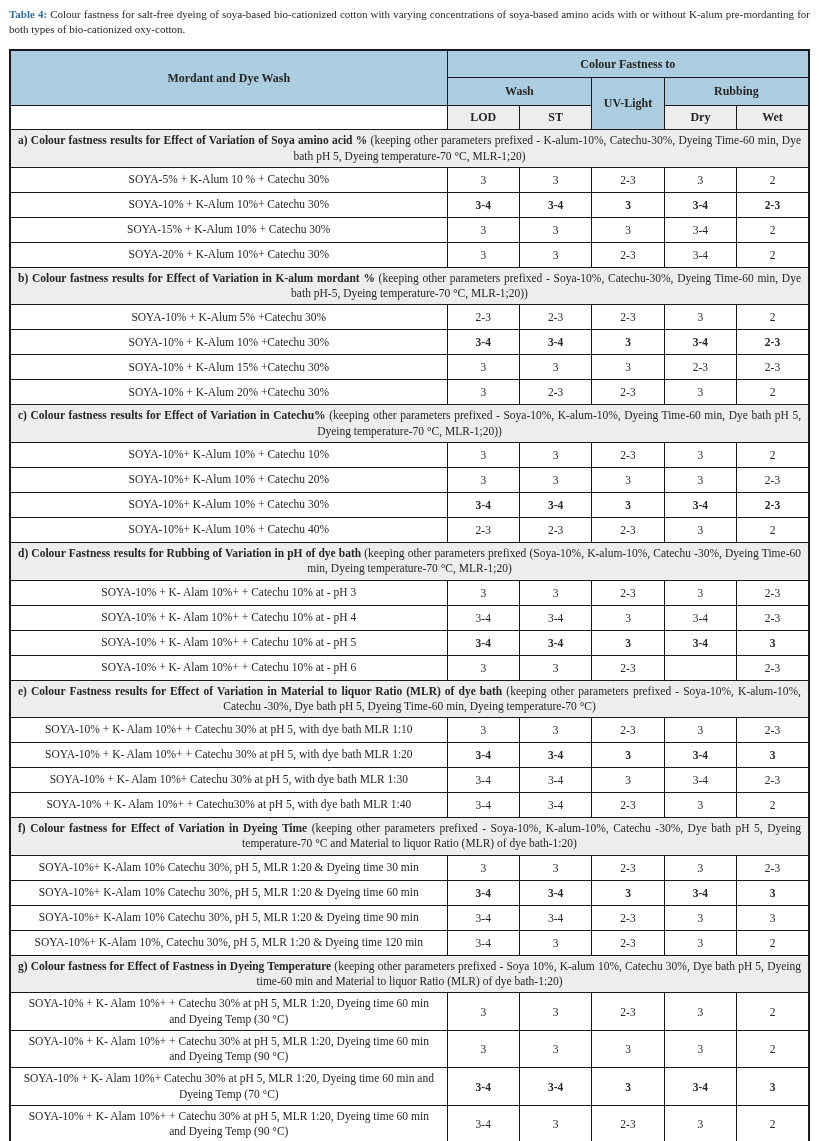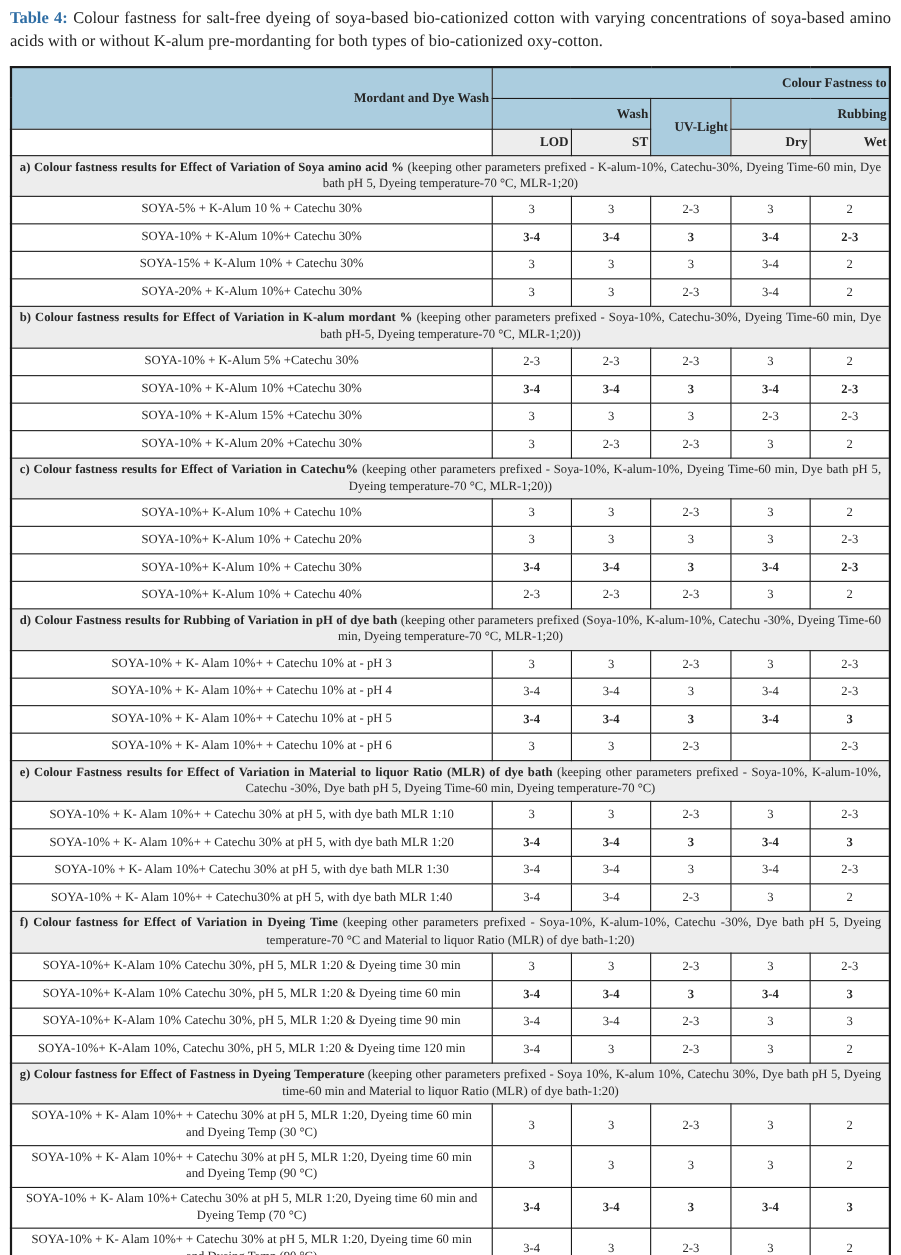--- a/index.html
+++ b/index.html
@@ -11,21 +11,21 @@
   }
   html,body{margin:0;padding:0;background:#ffffff;}
   body{
     width:819px;
     font-family:"Liberation Serif","DejaVu Serif",serif;
     color:var(--text);
     -webkit-font-smoothing:antialiased;
   }
   .caption{
     margin:7px 9px 11px 9px;
-    font-size:15px;
+    font-size:11px;
     line-height:1.4;
     text-align:justify;
   }
   .caption .tlabel{
     color:var(--caption-blue);
     font-weight:bold;
   }
   table.fastness{
     border-collapse:collapse;
     table-layout:fixed;
@@ -37,21 +37,21 @@
     border-left:1px solid var(--border);
     border-right:1px solid var(--border);
     border-top:1.5px solid var(--border);
     border-bottom:1.5px solid var(--border);
     vertical-align:middle;
     overflow:hidden;
   }
   thead th{
     font-size:12px;
     font-weight:bold;
-    text-align:right;
+    text-align:center;
     padding:2px 2px;
   }
   th.blue{background:var(--blue);}
   th.subhead{background:var(--gray);}
   th.white{background:#ffffff;}
   tr.hr1{height:28px;}
   tr.hr2{height:28px;}
   tr.hr3{height:24px;}
   td.section-cell{
     background:var(--gray);

